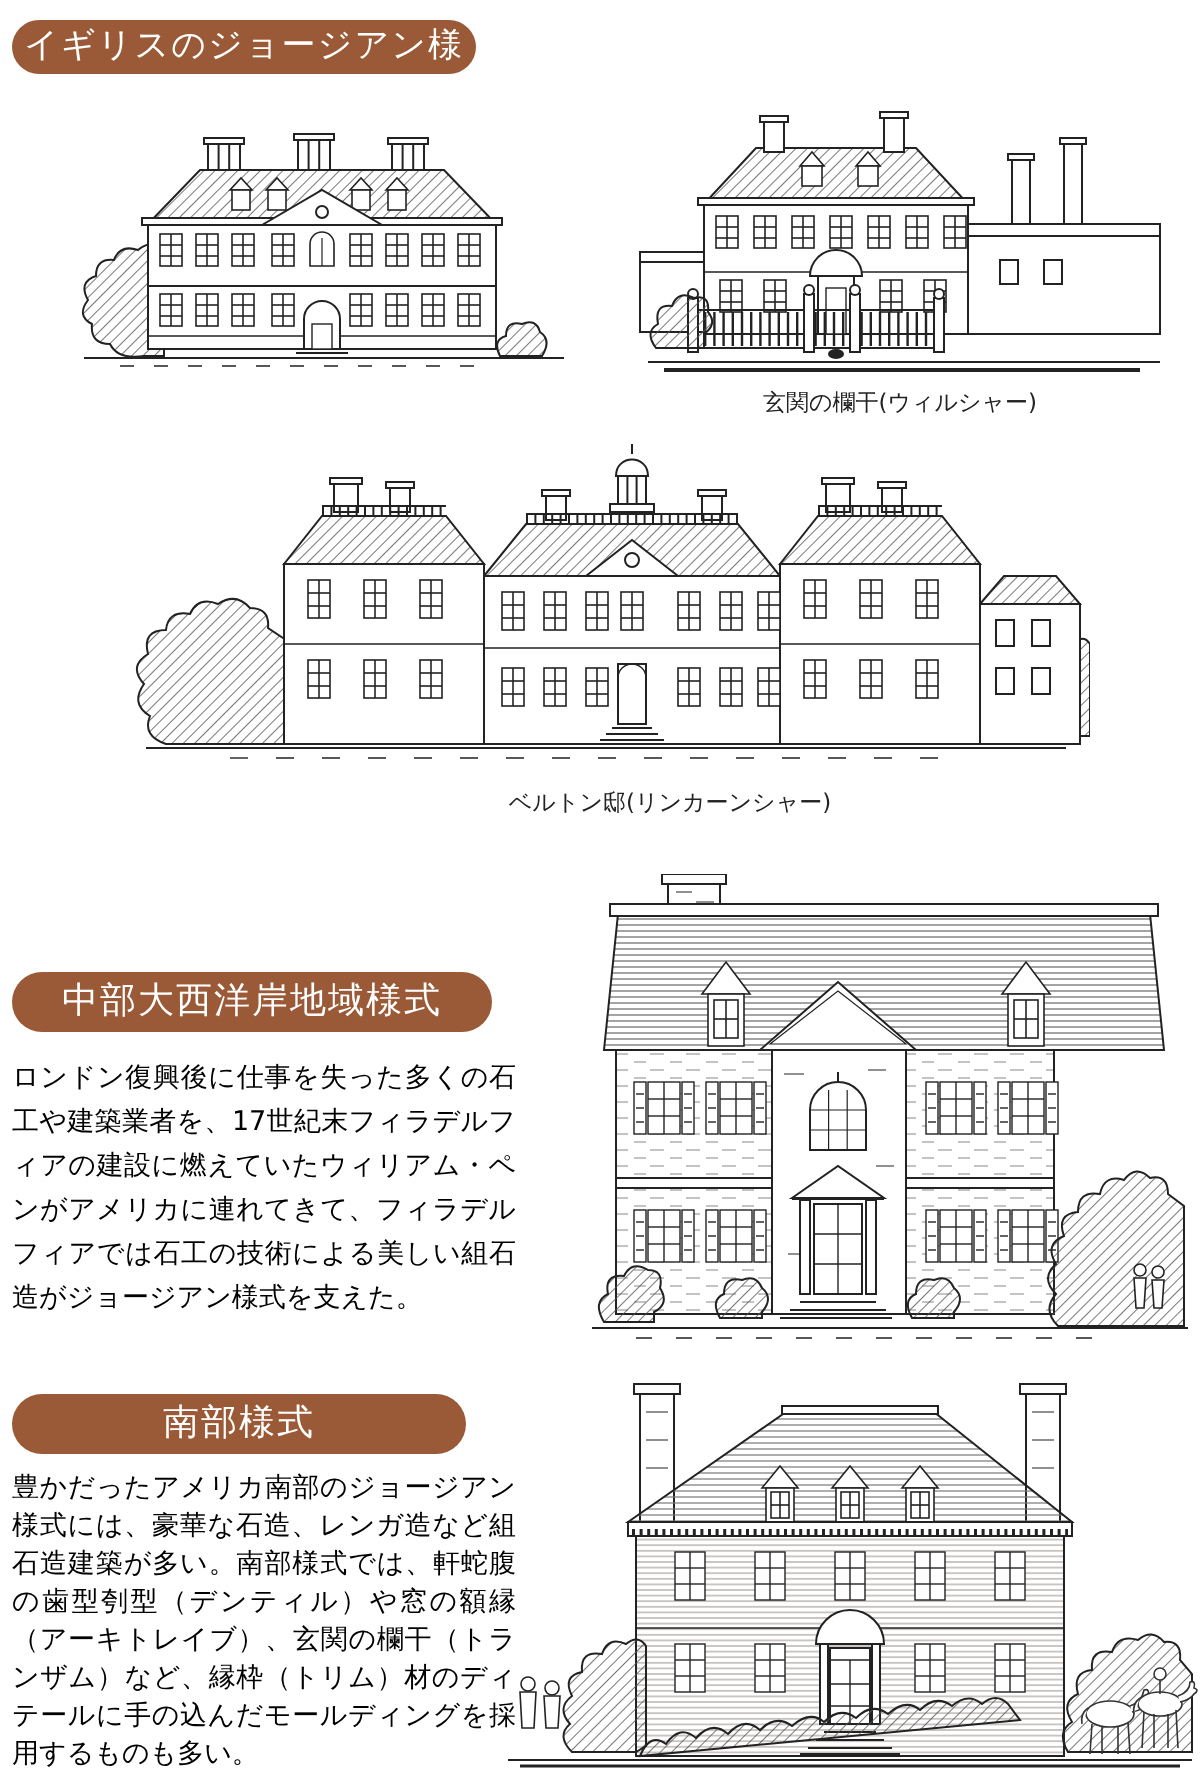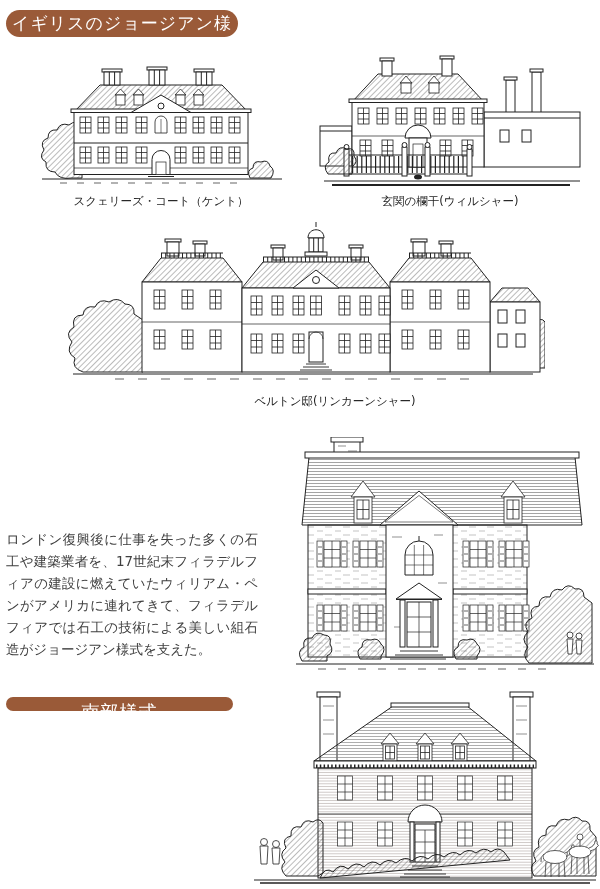--- a/index.html
+++ b/index.html
@@ -3,26 +3,26 @@
 <meta charset="utf-8">
 <style>
   html,body{margin:0;padding:0;background:#fff;}
   .page{position:relative;width:600px;height:889px;background:#fff;overflow:hidden;
         font-family:"DejaVu Sans","Liberation Sans",sans-serif;color:#333;}
   .badge{position:absolute;background:#9a5a38;color:#fff;text-align:center;
          border-radius:16px;font-family:"DejaVu Serif","Liberation Serif",serif;
          letter-spacing:1px;}
   .badge1{left:6px;top:10px;width:232px;height:27px;line-height:27px;font-size:17px;}
   .badge2{left:6px;top:486px;width:240px;height:30px;line-height:30px;font-size:18px;}
-  .badge3{left:6px;top:697px;width:227px;height:14px;line-height:30px;font-size:18px;}
+  .badge3{left:6px;top:697px;width:227px;height:30px;line-height:30px;font-size:18px;}
   .caption{position:absolute;font-size:11.5px;color:#222;text-align:center;}
   .cap1{left:30px;top:194px;width:262px;}
   .cap2{left:316px;top:194px;width:268px;}
   .cap3{left:0px;top:394px;width:600px;margin-left:35px;}
-  .para{position:absolute;font-size:13.5px;color:#404040;text-align:justify;}
+  .para{position:absolute;font-size:13.5px;color:#000000;text-align:justify;}
   .para1{left:6px;top:528px;width:252px;line-height:22px;}
   .para2{left:6px;top:735px;width:252px;line-height:19px;}
   .ill{position:absolute;}
   .ill svg{display:block;width:100%;height:100%;}
   .ill1{left:30px;top:55px;width:262px;height:140px;}
   .ill2{left:318px;top:52px;width:268px;height:142px;}
   .ill3{left:55px;top:210px;width:490px;height:185px;}
   .ill4{left:288px;top:437px;width:312px;height:250px;}
   .ill5{left:250px;top:690px;width:350px;height:199px;}
 </style>
@@ -185,21 +185,20 @@
             <circle cx="109.5" cy="93" r="2.5" fill="#fff"></circle>
         </g>
         <path d="M10,122 q-6,-8 1,-12 q-2,-10 7,-9 q3,-8 11,-4 q8,-2 7,7 q5,6 -2,11 l0,7 z" fill="url(#h2)"></path>
         <ellipse cx="100" cy="125" rx="4" ry="2.5" fill="#222" stroke="none"></ellipse>
         <line x1="6" y1="129" x2="262" y2="129"></line>
         <line x1="14" y1="133" x2="252" y2="133" stroke-width="2"></line>
       </g>
     </svg>
   </div>
 
-  <div class="caption cap1">スクェリーズ・コート（ケント）</div>
   <div class="caption cap2">玄関の欄干(ウィルシャー)</div>
 
   <div class="ill ill3">
     <svg viewBox="0 0 490 185" xmlns="http://www.w3.org/2000/svg">
       <defs>
         <pattern id="h3" width="4" height="4" patternUnits="userSpaceOnUse" patternTransform="rotate(45)">
           <line x1="0" y1="0" x2="0" y2="4" stroke="#555" stroke-width="0.8"></line>
         </pattern>
         <g id="w3" stroke="#222" stroke-width="0.8">
           <rect x="0" y="0" width="11" height="19" fill="#fff"></rect>
@@ -294,20 +293,21 @@
         <g stroke-width="0.9">
           <line x1="251" y1="154" x2="271" y2="154"></line>
           <line x1="248" y1="157" x2="274" y2="157"></line>
           <line x1="245" y1="160" x2="277" y2="160"></line>
         </g>
       </g>
     </svg>
   </div>
   <div class="caption cap3">ベルトン邸(リンカーンシャー)</div>
 
+  <div class="badge badge2">中部大西洋岸地域様式</div>
   <div class="para para1">ロンドン復興後に仕事を失った多くの石工や建築業者を、17世紀末フィラデルフィアの建設に燃えていたウィリアム・ペンがアメリカに連れてきて、フィラデルフィアでは石工の技術による美しい組石造がジョージアン様式を支えた。</div>
 
   <div class="ill ill4">
     <svg viewBox="0 0 312 250" xmlns="http://www.w3.org/2000/svg">
       <defs>
         <pattern id="ps4" width="6" height="3" patternUnits="userSpaceOnUse">
           <line x1="0" y1="1.5" x2="6" y2="1.5" stroke="#666" stroke-width="0.6"></line>
         </pattern>
         <pattern id="pst4" width="18" height="8" patternUnits="userSpaceOnUse">
           <path d="M1,2 h7 M11,6 h6" stroke="#888" stroke-width="0.5" fill="none"></path>
@@ -396,20 +396,21 @@
           <circle cx="291" cy="199" r="3"></circle>
           <path d="M288,203 h6 l-1,14 h-4 z"></path>
         </g>
         <line x1="8" y1="227" x2="306" y2="227"></line>
         <line x1="30" y1="232" x2="270" y2="232" stroke-dasharray="8 12" stroke-width="0.7"></line>
       </g>
     </svg>
   </div>
 
   <div class="badge badge3">南部様式</div>
+  <div class="para para2">豊かだったアメリカ南部のジョージアン様式には、豪華な石造、レンガ造など組石造建築が多い。南部様式では、軒蛇腹の歯型刳型（デンティル）や窓の額縁（アーキトレイブ）、玄関の欄干（トランザム）など、縁枠（トリム）材のディテールに手の込んだモールディングを採用するものも多い。</div>
 
   <div class="ill ill5">
     <svg viewBox="0 0 350 199" xmlns="http://www.w3.org/2000/svg">
       <defs>
         <pattern id="pr5" width="6" height="3" patternUnits="userSpaceOnUse">
           <line x1="0" y1="1.5" x2="6" y2="1.5" stroke="#777" stroke-width="0.6"></line>
         </pattern>
         <pattern id="pb5" width="8" height="2.8" patternUnits="userSpaceOnUse">
           <line x1="0" y1="1.4" x2="8" y2="1.4" stroke="#9a8f8a" stroke-width="0.5"></line>
         </pattern>

